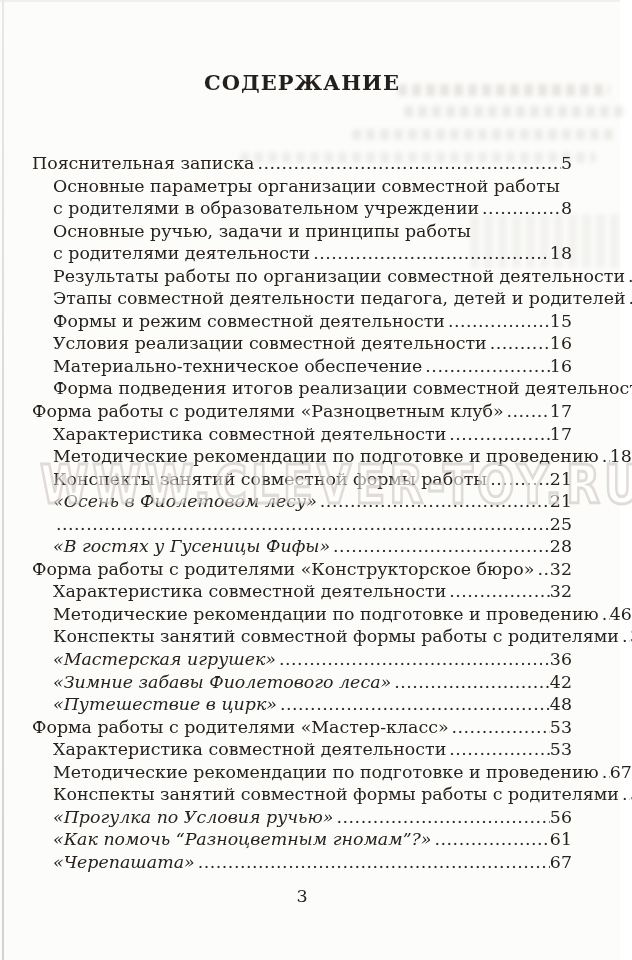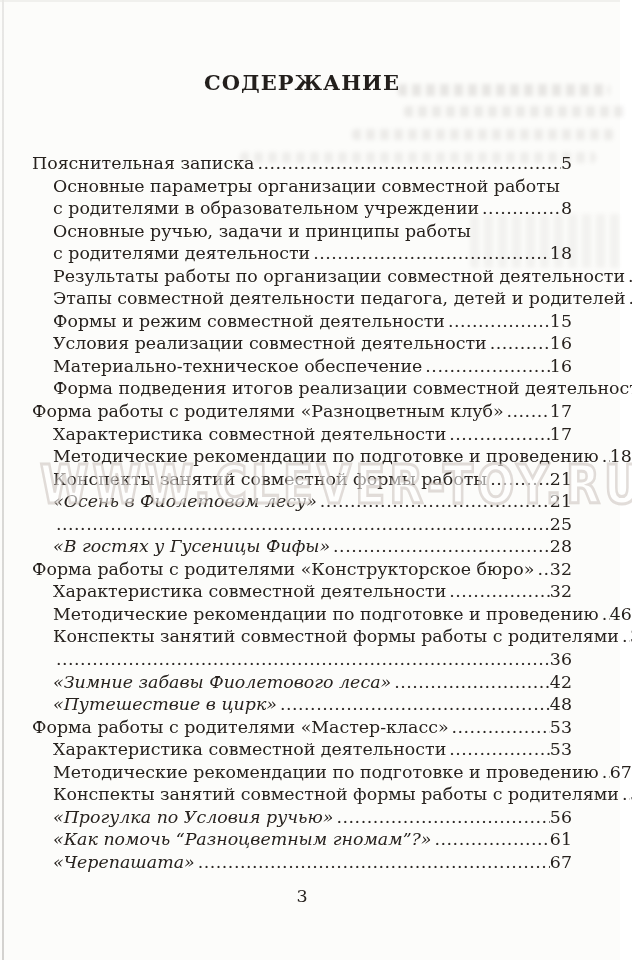--- a/index.html
+++ b/index.html
@@ -257,20 +257,21 @@
     <span class="toc-page">46</span>
   </div>
 
   <div class="toc-row lvl1">
     <span class="toc-text">Конспекты занятий совместной формы работы с родителями</span>
     <span class="toc-dots"></span>
     <span class="toc-page">36</span>
   </div>
 
   <div class="toc-row lvl1 italic">
+    <span class="toc-text">«Мастерская игрушек»</span>
     <span class="toc-dots"></span>
     <span class="toc-page">36</span>
   </div>
 
   <div class="toc-row lvl1 italic">
     <span class="toc-text">«Зимние забавы Фиолетового леса»</span>
     <span class="toc-dots"></span>
     <span class="toc-page">42</span>
   </div>
 

